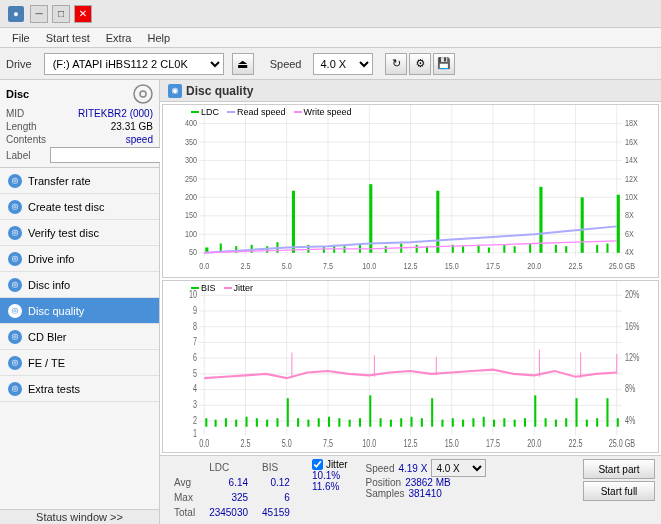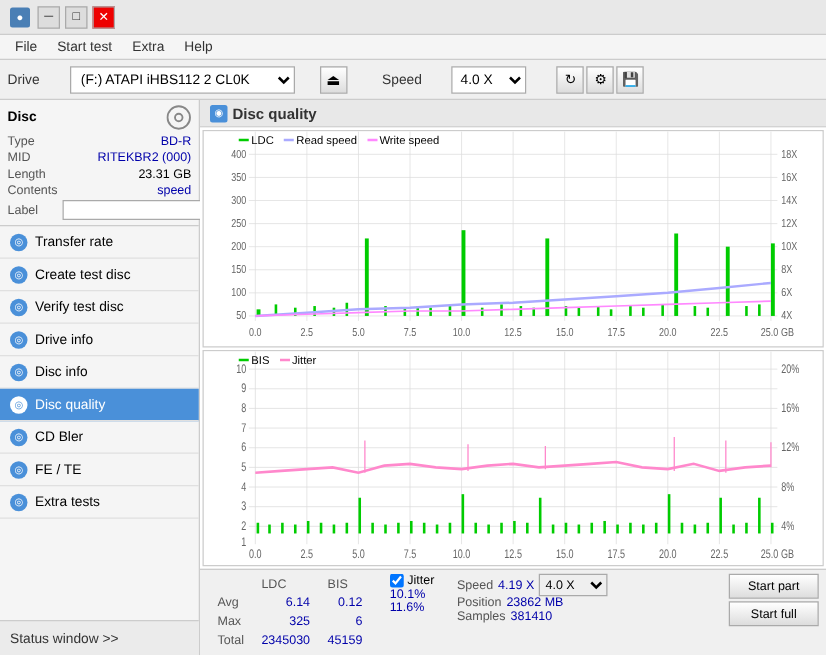--- a/index.html
+++ b/index.html
@@ -11,21 +11,21 @@
     .titlebar-title { flex: 1; font-size: 12px; color: #333; }
     .titlebar-buttons { display: flex; gap: 4px; }
     .titlebar-btn { width: 18px; height: 18px; border: 1px solid #aaa; background: #ddd; cursor: pointer; display: flex; align-items: center; justify-content: center; font-size: 10px; color: #333; }
     .titlebar-btn.close { background: #e00; color: white; }
 
     
     .menubar { background: #f5f5f5; height: 20px; display: flex; align-items: center; padding: 0 4px; border-bottom: 1px solid #ccc; }
     .menubar-item { padding: 0 8px; height: 100%; display: flex; align-items: center; cursor: pointer; font-size: 11px; color: #333; }
 
     
-    .toolbar { background: #f0f0f0; height: 32px; display: flex; align-items: center; padding: 0 6px; border-bottom: 1px solid #ccc; gap: 20px; }
+    .toolbar { background: #f0f0f0; height: 32px; display: flex; align-items: center; padding: 0 6px; border-bottom: 1px solid #ccc; gap: 8px; }
     .toolbar-label { font-size: 11px; color: #333; margin-right: 4px; }
     .toolbar-drive-select { height: 22px; min-width: 180px; border: 1px solid #aaa; background: white; font-size: 11px; padding: 0 4px; }
     .toolbar-btn { height: 22px; width: 22px; border: 1px solid #aaa; background: linear-gradient(to bottom, #fff, #ddd); cursor: pointer; display: flex; align-items: center; justify-content: center; font-size: 12px; }
     .toolbar-speed-label { font-size: 11px; color: #333; margin-left: 8px; margin-right: 4px; }
     .toolbar-speed-select { height: 22px; width: 60px; border: 1px solid #aaa; background: white; font-size: 11px; padding: 0 2px; }
     .toolbar-icons { display: flex; gap: 2px; margin-left: 4px; }
     .toolbar-icon-btn { height: 22px; width: 22px; border: 1px solid #aaa; background: linear-gradient(to bottom, #fff, #ddd); cursor: pointer; display: flex; align-items: center; justify-content: center; font-size: 11px; }
 
     
     .main { display: flex; height: calc(524px - 80px); }
@@ -48,21 +48,21 @@
 
     
     .nav-items { flex: 1; }
     .nav-item { display: flex; align-items: center; height: 26px; padding: 0 8px; cursor: pointer; border-bottom: 1px solid #e0e0e0; gap: 6px; }
     .nav-item.active { background: #4a90d9; color: white; }
     .nav-item .nav-icon { width: 14px; height: 14px; border-radius: 50%; background: #4a90d9; display: flex; align-items: center; justify-content: center; color: white; font-size: 8px; flex-shrink: 0; }
     .nav-item.active .nav-icon { background: white; color: #4a90d9; }
     .nav-item .nav-label { font-size: 11px; }
 
     
-    .status-window-btn { height: 28px; border-top: 1px solid #ccc; display: flex; align-items: center; padding: 0 8px; cursor: pointer; font-size: 11px; color: #333; background: #ebebeb; }
+    .status-window-btn { height: 15px; border-top: 1px solid #ccc; display: flex; align-items: center; padding: 0 8px; cursor: pointer; font-size: 11px; color: #333; background: #ebebeb; justify-content: center; }
 
     
     .right-panel { flex: 1; display: flex; flex-direction: column; overflow: hidden; }
 
     
     .dq-header { background: #e8e8e8; height: 22px; display: flex; align-items: center; padding: 0 8px; border-bottom: 1px solid #ccc; gap: 4px; }
     .dq-icon { width: 14px; height: 14px; background: #4a90d9; border-radius: 2px; display: flex; align-items: center; justify-content: center; color: white; font-size: 8px; }
     .dq-title { font-size: 12px; font-weight: bold; color: #333; }
 
     
@@ -126,24 +126,20 @@
 
   <div class="left-panel">
 
     <div class="disc-section">
       <div class="disc-header">
         <span class="disc-header-title">Disc</span>
         <svg class="disc-icon" viewBox="0 0 20 20">
           <circle cx="10" cy="10" r="9" fill="none" stroke="#888" stroke-width="1.5"></circle>
           <circle cx="10" cy="10" r="3" fill="none" stroke="#888" stroke-width="1.5"></circle>
         </svg>
-      </div>
-      <div class="disc-info-row">
-        <span class="disc-info-label">Type</span>
-        <span class="disc-info-value">BD-R</span>
       </div>
       <div class="disc-info-row">
         <span class="disc-info-label">MID</span>
         <span class="disc-info-value">RITEKBR2 (000)</span>
       </div>
       <div class="disc-info-row">
         <span class="disc-info-label">Length</span>
         <span class="disc-info-value black">23.31 GB</span>
       </div>
       <div class="disc-info-row">

